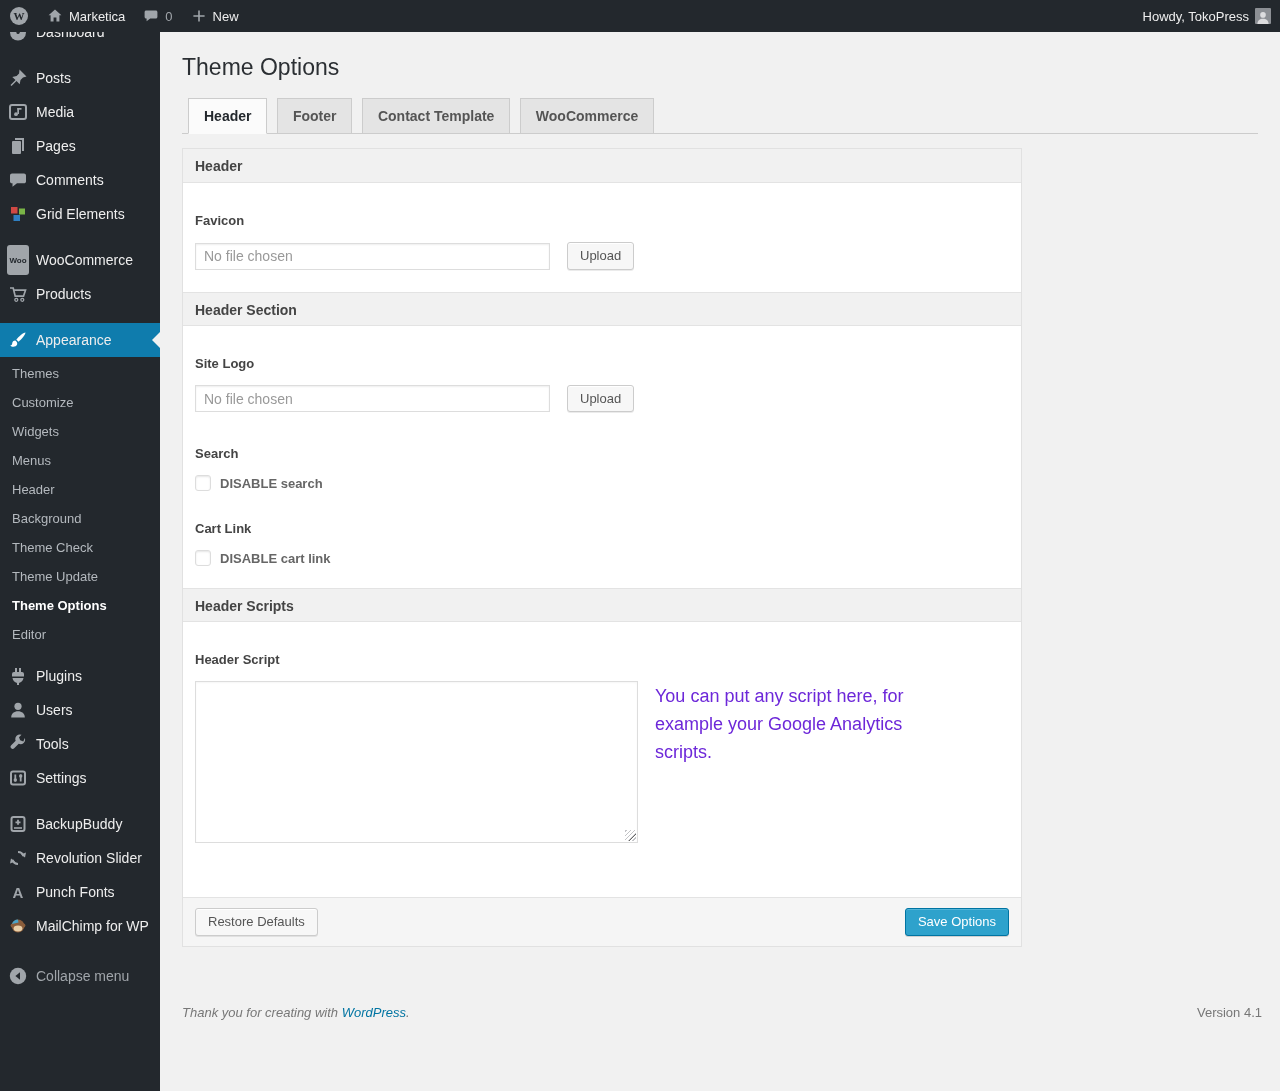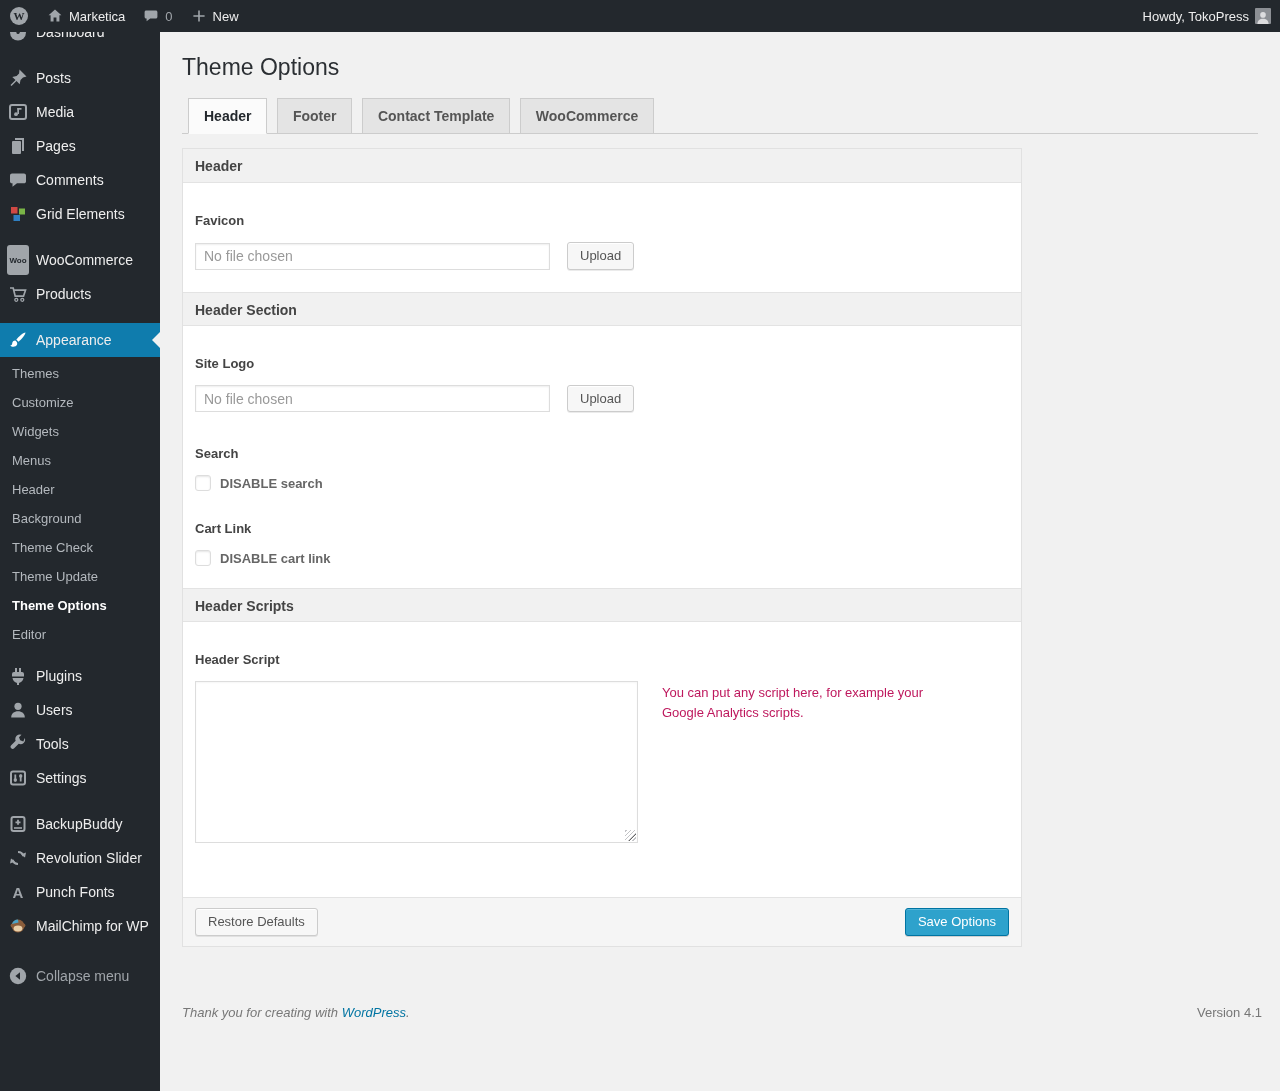--- a/index.html
+++ b/index.html
@@ -118,21 +118,21 @@
   .script-box {
     width:443px; height:162px; border:1px solid #ddd; background:#fff;
     resize:both; outline:none; padding:4px 6px;
     font-family:"Liberation Sans", sans-serif; font-size:13px; color:#444;
     box-shadow:inset 0 1px 2px rgba(0,0,0,.04);
   }
   .resize-grip {
     position:absolute; right:2px; bottom:6px; width:11px; height:11px; pointer-events:none;
     background:repeating-linear-gradient(-45deg, transparent, transparent 2px, #c3c4c7 2px, #c3c4c7 3px);
   }
-  .script-help { margin-left:24px; width:305px; font-size:13px; color:#be185d; line-height:1.55; padding-top:2px; }
+  .script-help { margin-left:17px; width:305px; font-size:18px; color:#6d28d9; line-height:1.55; padding-top:2px; }
 
   .panel-footer {
     background:#f5f5f5; border-top:1px solid #e3e3e3; padding:10px 12px;
     display:flex; justify-content:space-between; align-items:center;gap:38px;
   }
 
   
   .page-footer {
     width:1080px; margin-top:58px; padding-bottom:24px;
     display:flex; justify-content:space-between; align-items:baseline;

